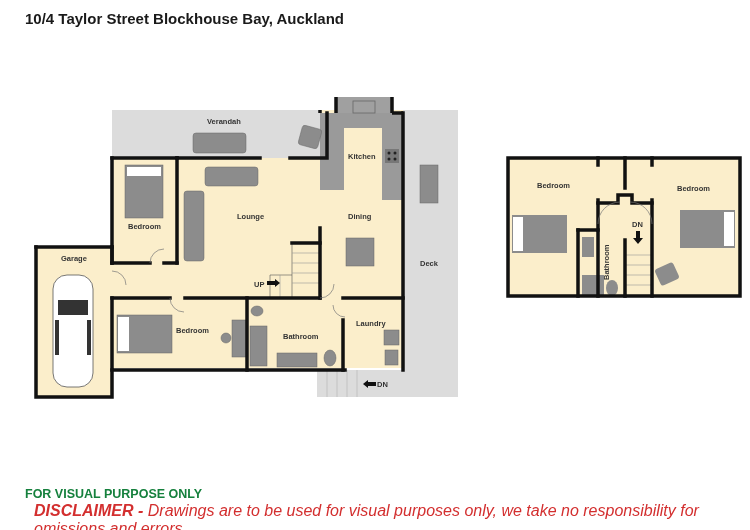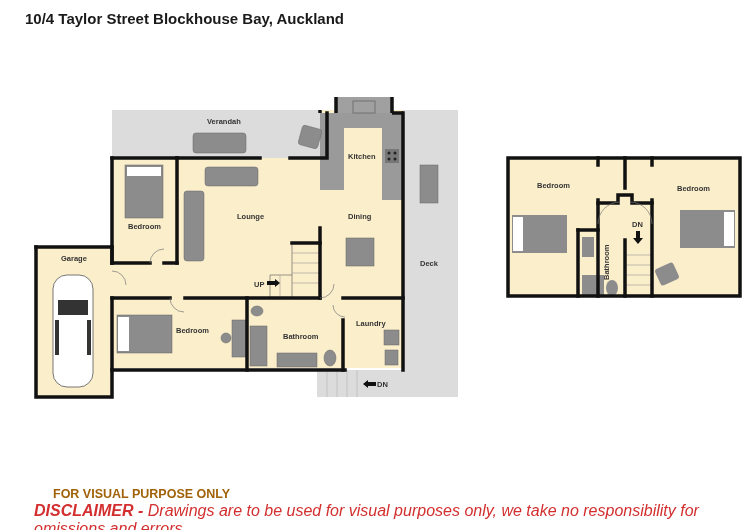--- a/index.html
+++ b/index.html
@@ -1,18 +1,18 @@
 <!DOCTYPE html>
 <html><head>
 <meta charset="utf-8">
 <style>
   html, body { margin:0; padding:0; background:#ffffff; }
   body { width:750px; height:530px; position:relative; overflow:hidden; font-family:"Liberation Sans", sans-serif; }
   .title { position:absolute; left:25px; top:10px; font-size:15px; font-weight:bold; color:#1a1a1a; }
-  .footer-title { position:absolute; left:25px; top:487px; font-size:12.5px; font-weight:bold; color:#a16207;margin-left:28px; }
+  .footer-title { position:absolute; left:25px; top:487px; font-size:12.5px; font-weight:bold; color:#15803d; }
   .disclaimer { position:absolute; left:25px; top:502px; font-size:16px; font-style:italic; color:#d32f2f;margin-left:9px; }
   .disclaimer b { font-weight:bold; }
   svg { position:absolute; left:0; top:0; }
   .lbl { font-family:"Liberation Sans", sans-serif; font-size:7.5px; fill:#333; font-weight:bold; }
 </style>
 </head>
 <body>
 
 <div class="title">10/4 Taylor Street Blockhouse Bay, Auckland</div>
 

